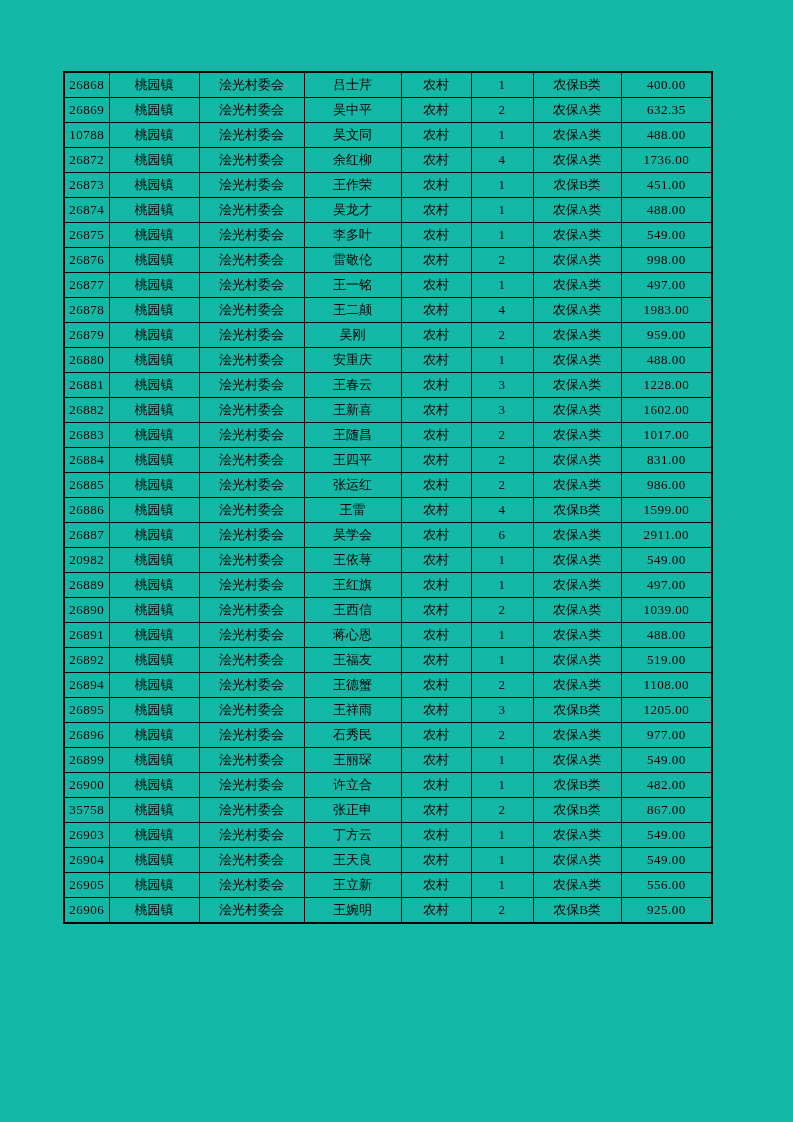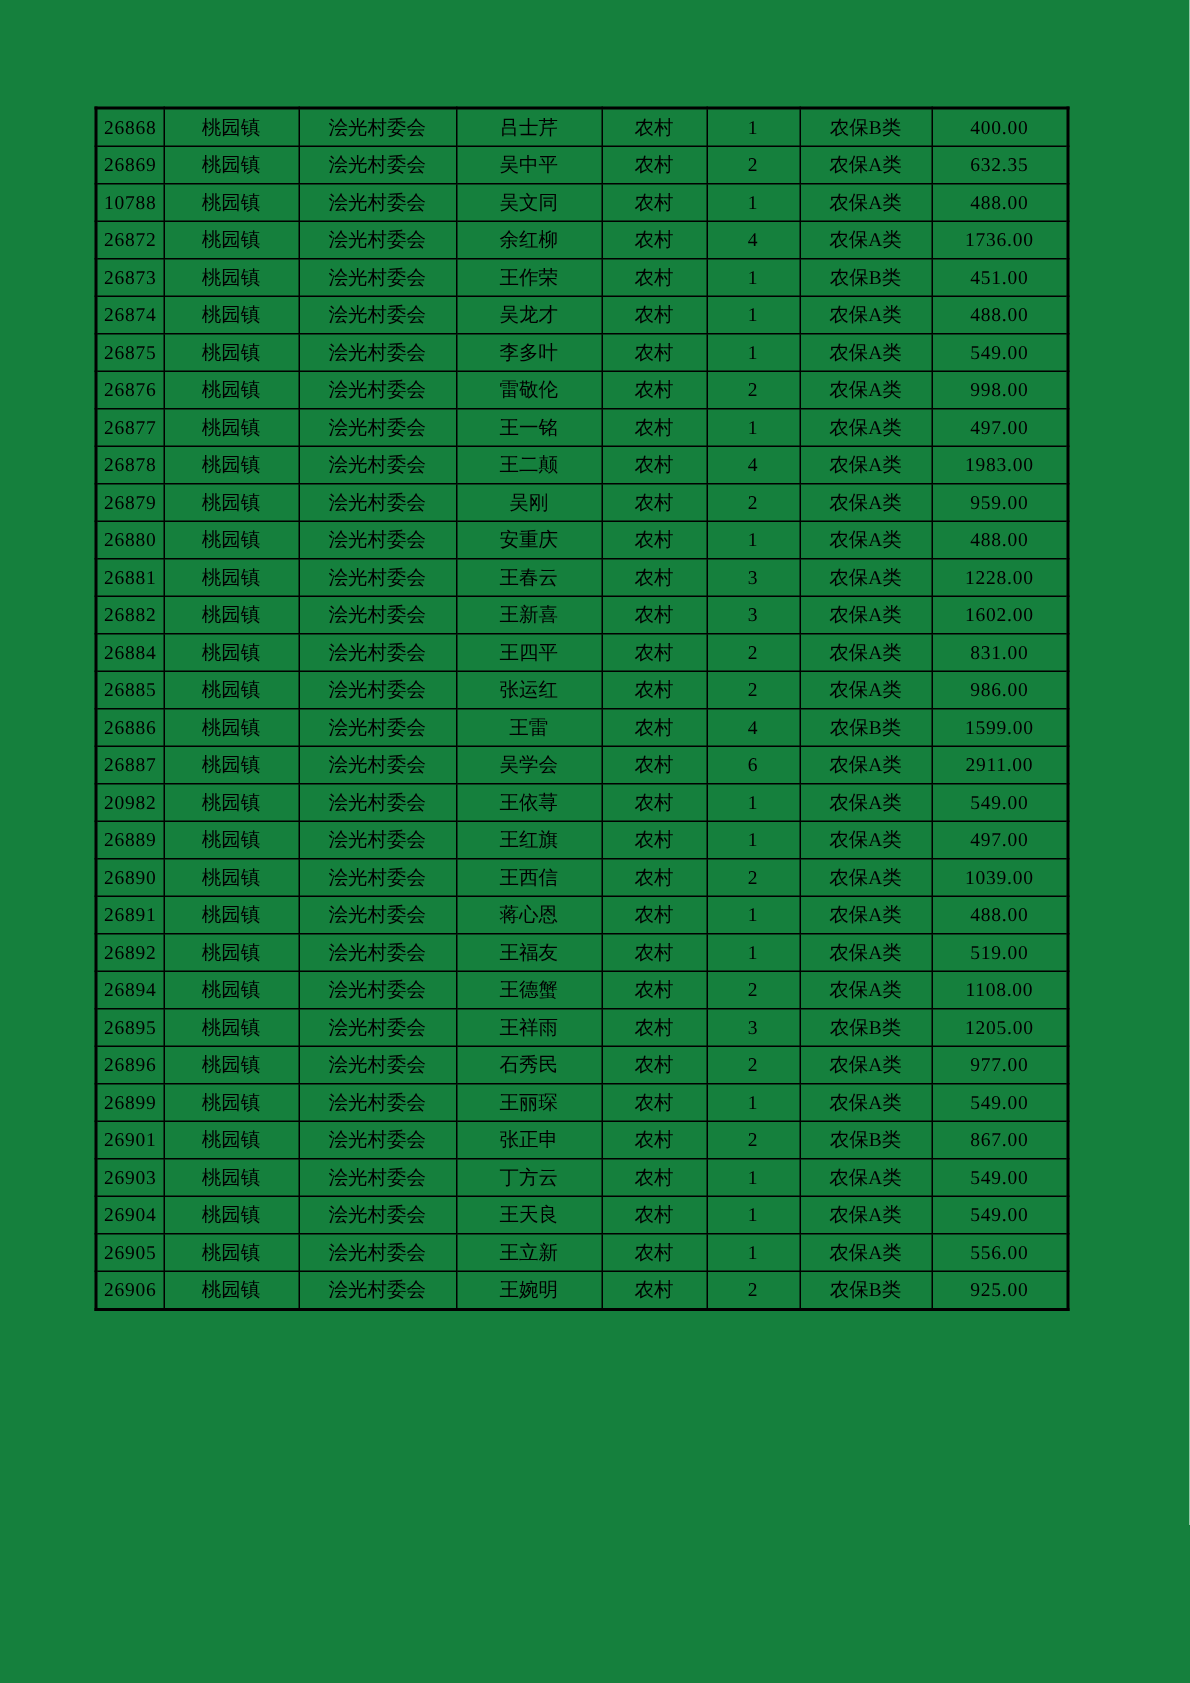--- a/index.html
+++ b/index.html
@@ -4,21 +4,21 @@
 <style>
   html, body {
     margin: 0;
     padding: 0;
     background: #ffffff;
   }
   .page {
     position: relative;
     width: 793px;
     height: 1122px;
-    background: #15803d;
+    background: #14b8a6;
     overflow: hidden;
     font-family: "Liberation Serif", "DejaVu Serif", serif;
     color: #000000;
   }
   table.data-table {
     position: absolute;
     left: 63px;
     top: 71px;
     width: 648px;
     border-collapse: collapse;
@@ -193,20 +193,30 @@
           <td class="num">26882</td>
           <td>桃园镇</td>
           <td>浍光村委会</td>
           <td>王新喜</td>
           <td>农村</td>
           <td class="num">3</td>
           <td>农保A类</td>
           <td class="num">1602.00</td>
         </tr>
         <tr>
+          <td class="num">26883</td>
+          <td>桃园镇</td>
+          <td>浍光村委会</td>
+          <td>王随昌</td>
+          <td>农村</td>
+          <td class="num">2</td>
+          <td>农保A类</td>
+          <td class="num">1017.00</td>
+        </tr>
+        <tr>
           <td class="num">26884</td>
           <td>桃园镇</td>
           <td>浍光村委会</td>
           <td>王四平</td>
           <td>农村</td>
           <td class="num">2</td>
           <td>农保A类</td>
           <td class="num">831.00</td>
         </tr>
         <tr>
@@ -323,21 +333,31 @@
           <td class="num">26899</td>
           <td>桃园镇</td>
           <td>浍光村委会</td>
           <td>王丽琛</td>
           <td>农村</td>
           <td class="num">1</td>
           <td>农保A类</td>
           <td class="num">549.00</td>
         </tr>
         <tr>
-          <td class="num">26901</td>
+          <td class="num">26900</td>
+          <td>桃园镇</td>
+          <td>浍光村委会</td>
+          <td>许立合</td>
+          <td>农村</td>
+          <td class="num">1</td>
+          <td>农保B类</td>
+          <td class="num">482.00</td>
+        </tr>
+        <tr>
+          <td class="num">35758</td>
           <td>桃园镇</td>
           <td>浍光村委会</td>
           <td>张正申</td>
           <td>农村</td>
           <td class="num">2</td>
           <td>农保B类</td>
           <td class="num">867.00</td>
         </tr>
         <tr>
           <td class="num">26903</td>

